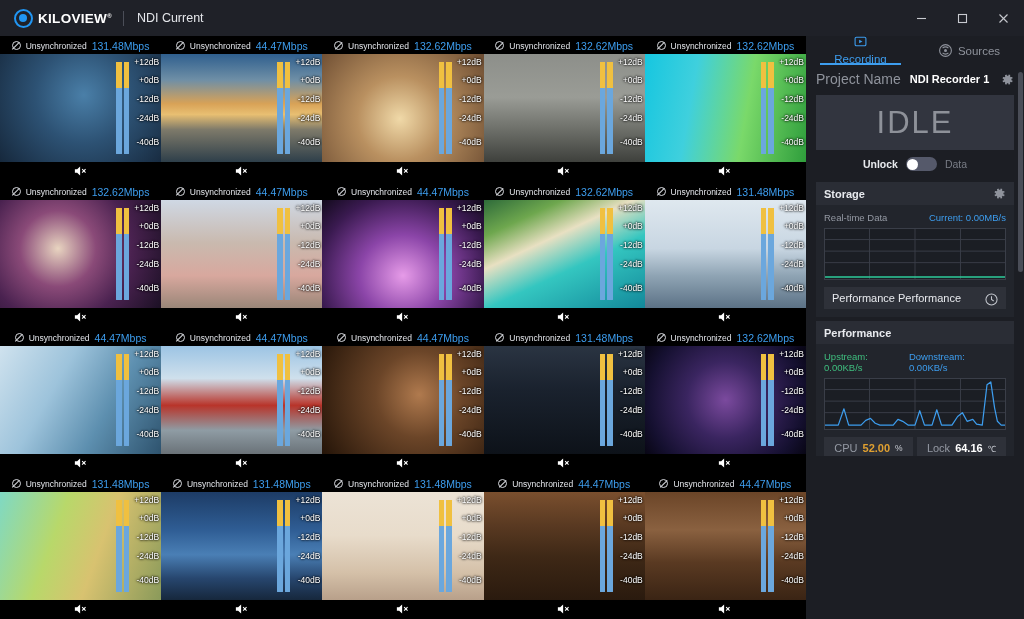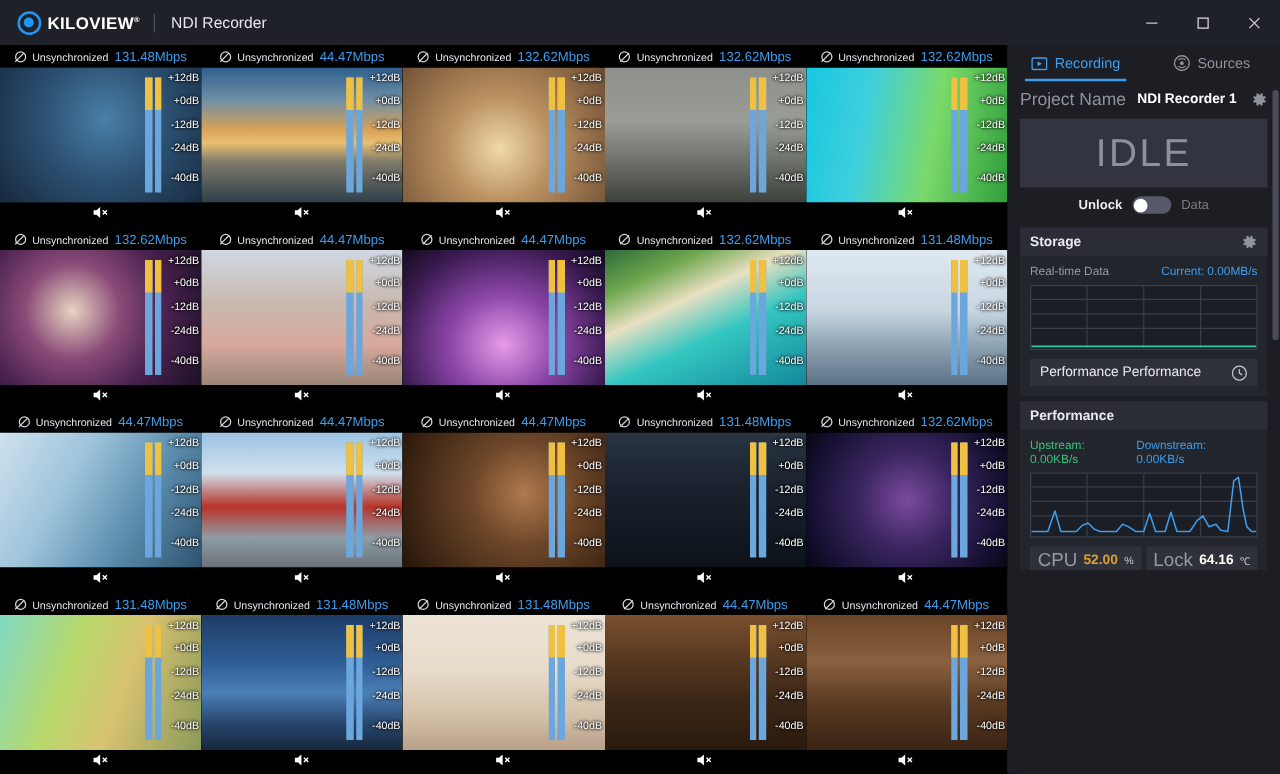--- a/index.html
+++ b/index.html
@@ -104,21 +104,21 @@
     position: absolute; left: 806px; top: 36px; width: 218px; height: 583px;
     background: #1c1e24;
   }
   .tabs {
     height: 29px; display: flex; background: #1c1e24; position: relative;
   }
   .tab {
     flex: 1; display: flex; align-items: center; justify-content: center; gap: 6px;
     font-size: 11.5px; color: #8f939c; position: relative;
   }
-  .tab.active { color: #3d9dee; }
+  .tab.active { color: #3d9dee; flex-direction: column; }
   .tab.active:after {
     content: ""; position: absolute; left: 14px; right: 14px; bottom: 0;
     height: 2px; background: #3d9dee;
   }
   .tab svg { display: block; }
 
   .panel-body { padding: 0; }
   .proj-row {
     height: 28px; display: flex; align-items: center; padding: 0 10px; gap: 9px;
   }
@@ -174,21 +174,21 @@
   .perf-eval-text { color: #e8eaee; font-size: 11px; flex: 1; }
   .clock-icon { width: 13px; height: 13px; color: #c5c8cf; }
 
   .stats-grid {
     display: grid; grid-template-columns: 1fr 1fr; gap: 4px; margin-top: 7px;
   }
   .stat {
     height: 22px; background: #2e3139; display: flex; align-items: center;
     justify-content: center; gap: 5px;
   }
-  .stat-key { color: #9499a3; font-size: 15px; }
+  .stat-key { color: #9499a3; font-size: 11px; }
   .stat-val { font-size: 11px; font-weight: bold; }
   .stat-unit { color: #c9ccd3; font-size: 8.5px; }
 
   
   .scrollbar {
     position: absolute; right: 1px; top: 36px; width: 5px; height: 200px;
     background: #4a4d57; border-radius: 3px;
   }
   .panel-bg-lower {
     position: absolute; left: 0; top: 420px; width: 218px; height: 163px;
@@ -199,21 +199,21 @@
 <body>
 
 <div id="app">
 
   <div class="titlebar">
     <div class="logo-wrap">
       <div class="logo-mark"></div>
       <span class="logo-text"><span>KILOVIEW</span><span class="logo-reg">®</span></span>
     </div>
     <div class="tb-divider"></div>
-    <span class="tb-app-title">NDI Recorder</span>
+    <span class="tb-app-title">NDI Current</span>
     <div class="win-btns">
       <div class="win-btn">
         <svg width="11" height="11" viewBox="0 0 11 11">
             <line x1="1" y1="5.5" x2="10" y2="5.5" stroke="currentColor" stroke-width="1.1"></line>
           </svg>
       </div>
       <div class="win-btn">
         <svg width="11" height="11" viewBox="0 0 11 11">
             <rect x="1.5" y="1.5" width="8" height="8" fill="none" stroke="currentColor" stroke-width="1.1"></rect>
           </svg>

